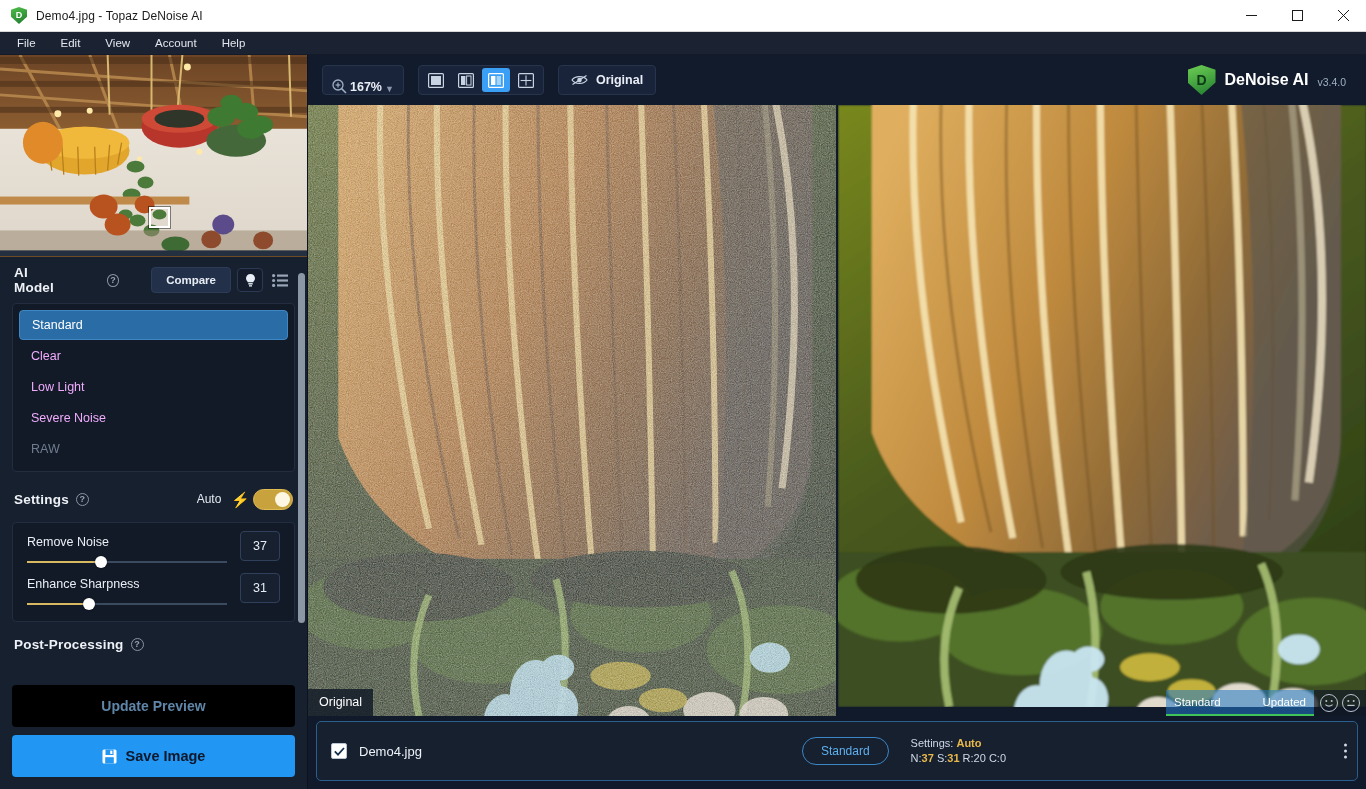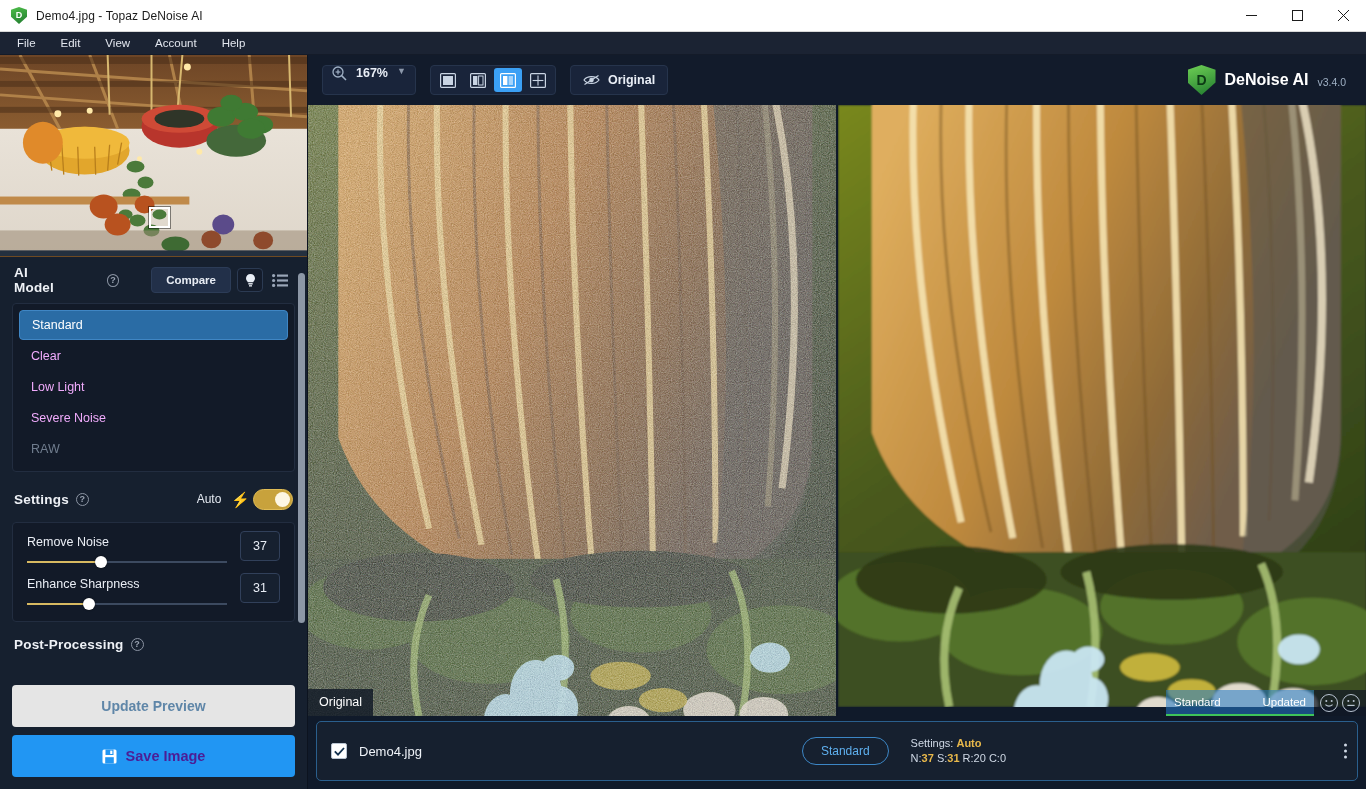--- a/index.html
+++ b/index.html
@@ -196,47 +196,47 @@
   }
 
   .post-head { display: flex; align-items: center; height: 44px; padding: 0 2px; }
 
   .panel-actions {
     padding: 10px 12px 12px 12px;
     background: #16202f;
   }
   .btn-update {
     width: 100%; height: 42px;
-    background: #e5e5e5; color: #5f86a8;
+    background: #000000; color: #5f86a8;
     border: none; border-radius: 4px;
     font-size: 14px; font-weight: bold;
     display: flex; align-items: center; justify-content: center;
     margin-bottom: 8px;
   }
   .btn-save {
     width: 100%; height: 42px;
-    background: #2196f3; color: #4c1d95;
+    background: #2196f3; color: #0f172a;
     border: none; border-radius: 4px;
     font-size: 14.5px; font-weight: bold;
     display: flex; align-items: center; justify-content: center; gap: 9px;
   }
 
   
   .rightpanel {
     flex: 1; display: flex; flex-direction: column;
     background: #101a2a; min-width: 0; position: relative;
   }
   .toolbar {
     height: 50px; min-height: 50px;
     display: flex; align-items: center;
     padding: 0 14px; gap: 14px;
     background: #121b2b;
   }
   .zoom-group {
-    display: flex; align-items: flex-start; gap: 6px;
+    display: flex; align-items: flex-end; 
     background: #19243a; border: 1px solid #26344c;
     border-radius: 4px; height: 30px; padding: 0 9px;
   }
   .zoom-val { font-size: 12.5px; color: #e9eef6; font-weight: bold; min-width: 38px; text-align:center; }
   .caret { color: #8c98ab; font-size: 9px; }
   .view-group {
     display: flex; align-items: center; gap: 2px;
     background: #19243a; border: 1px solid #26344c;
     border-radius: 4px; height: 30px; padding: 0 3px;
   }

